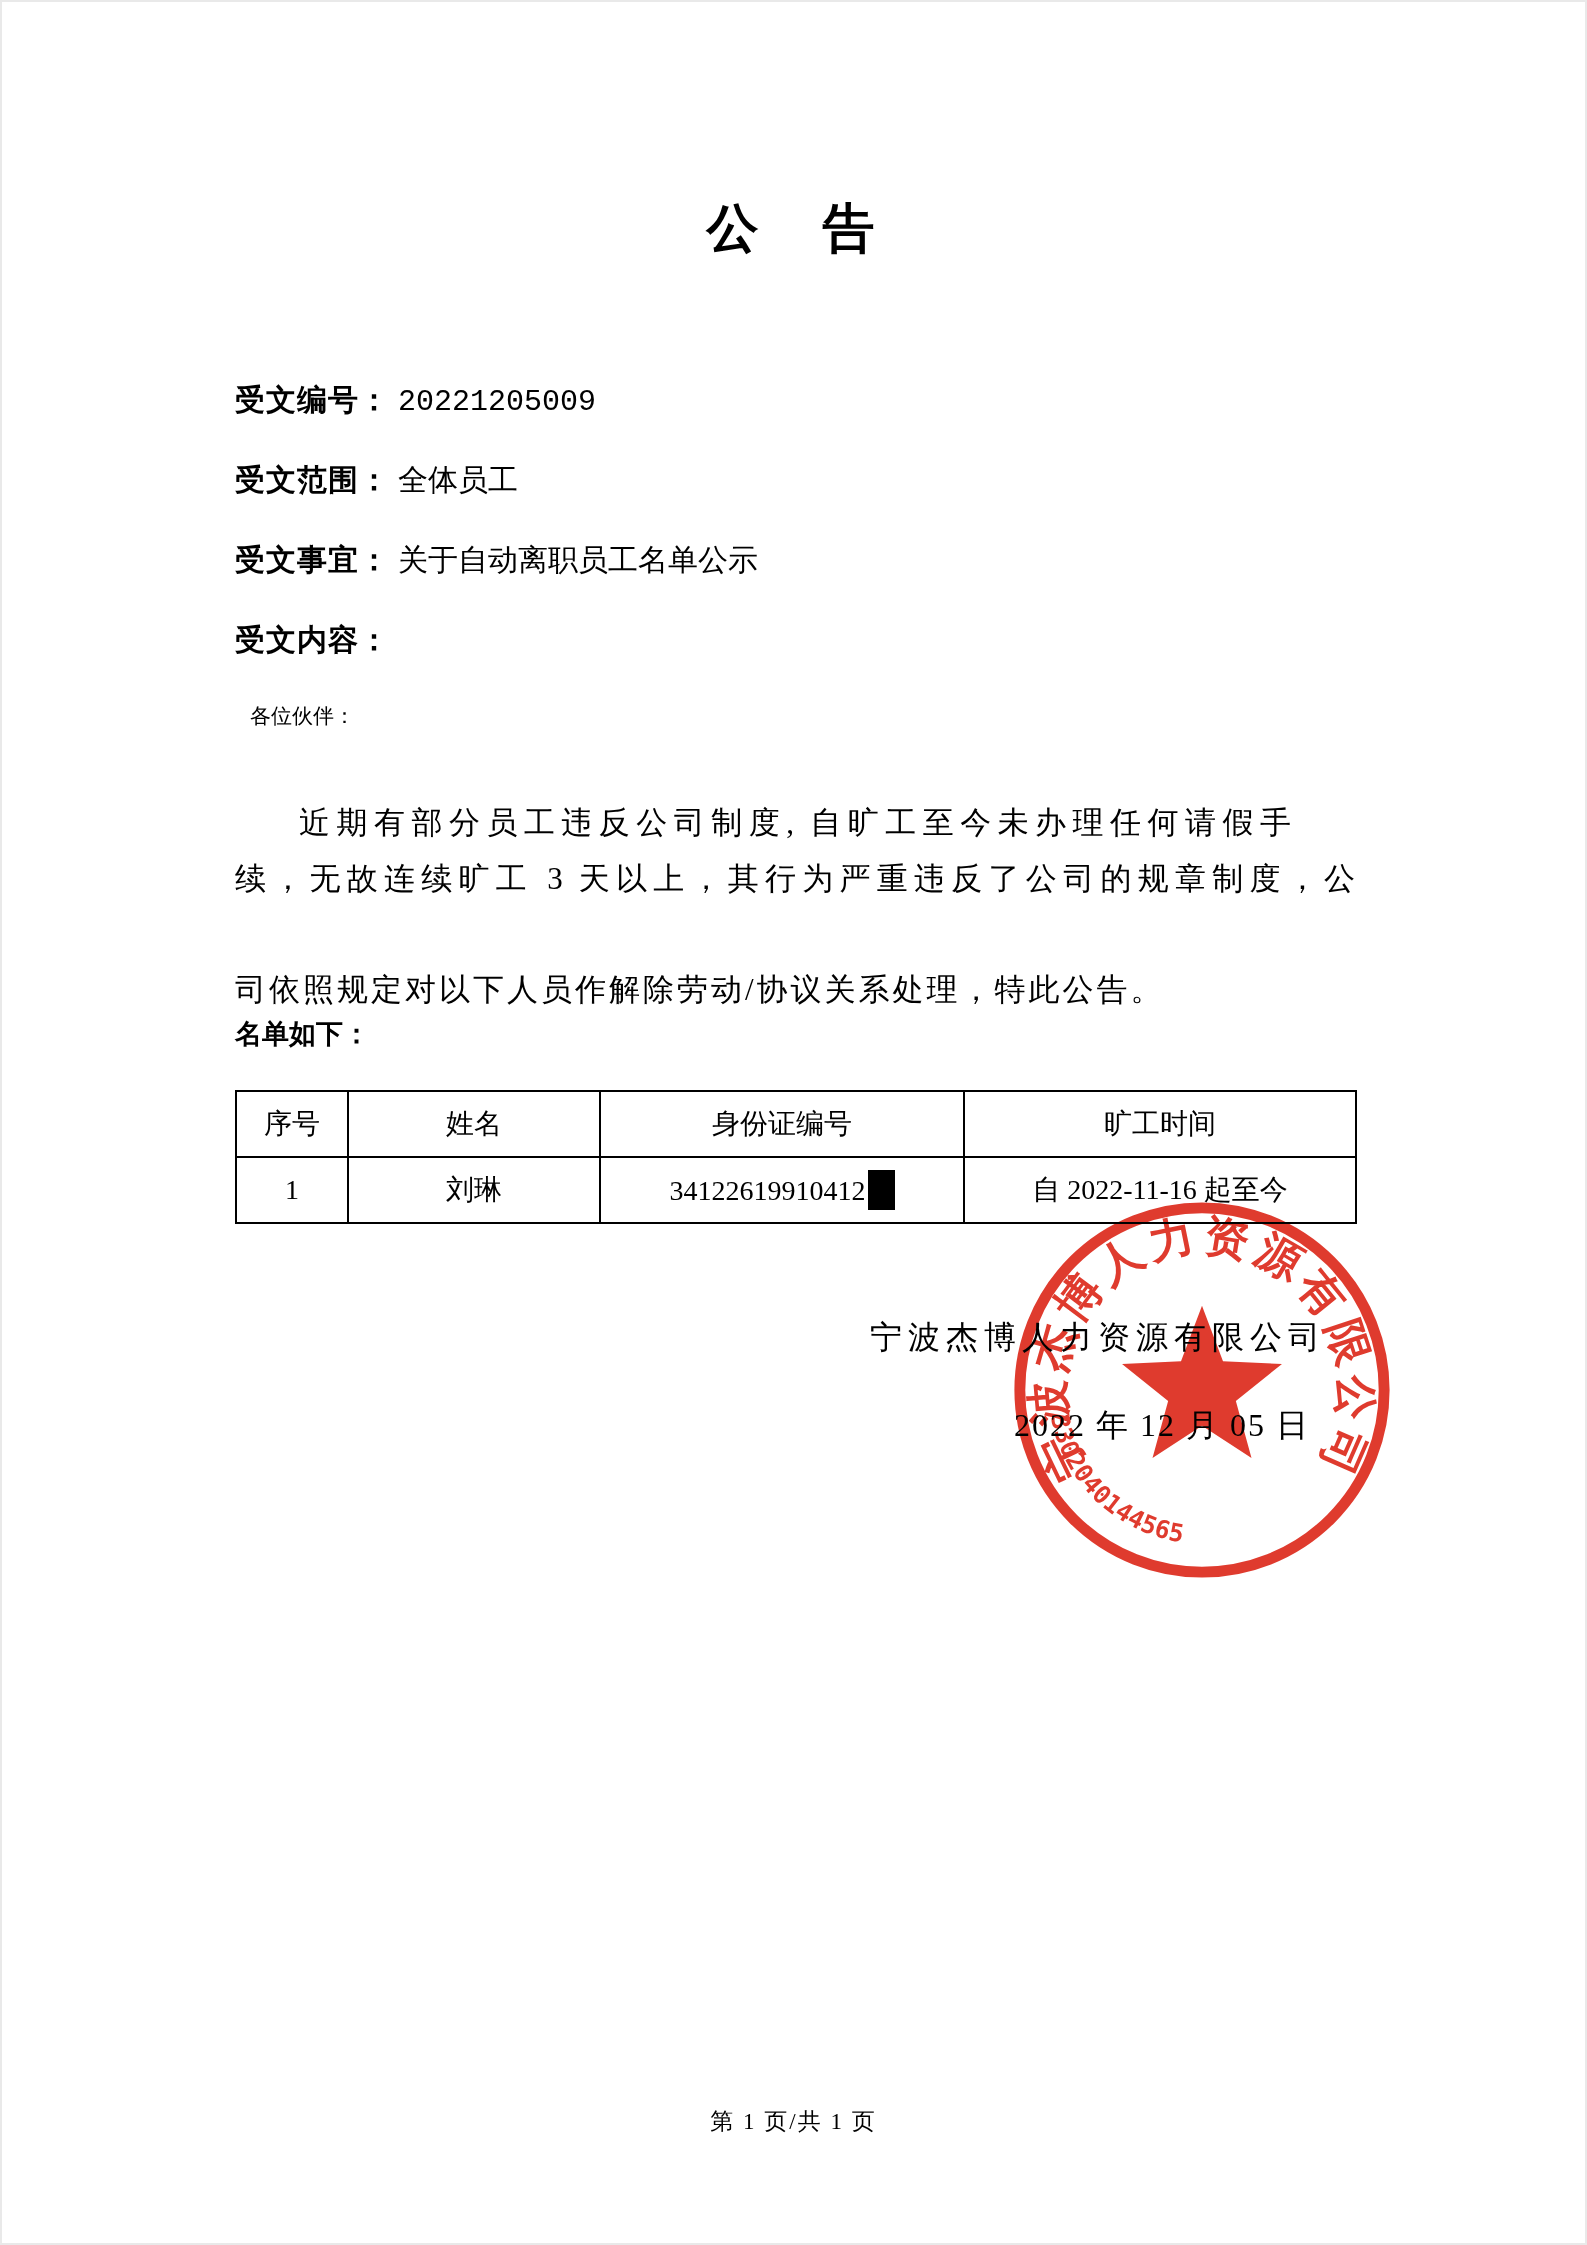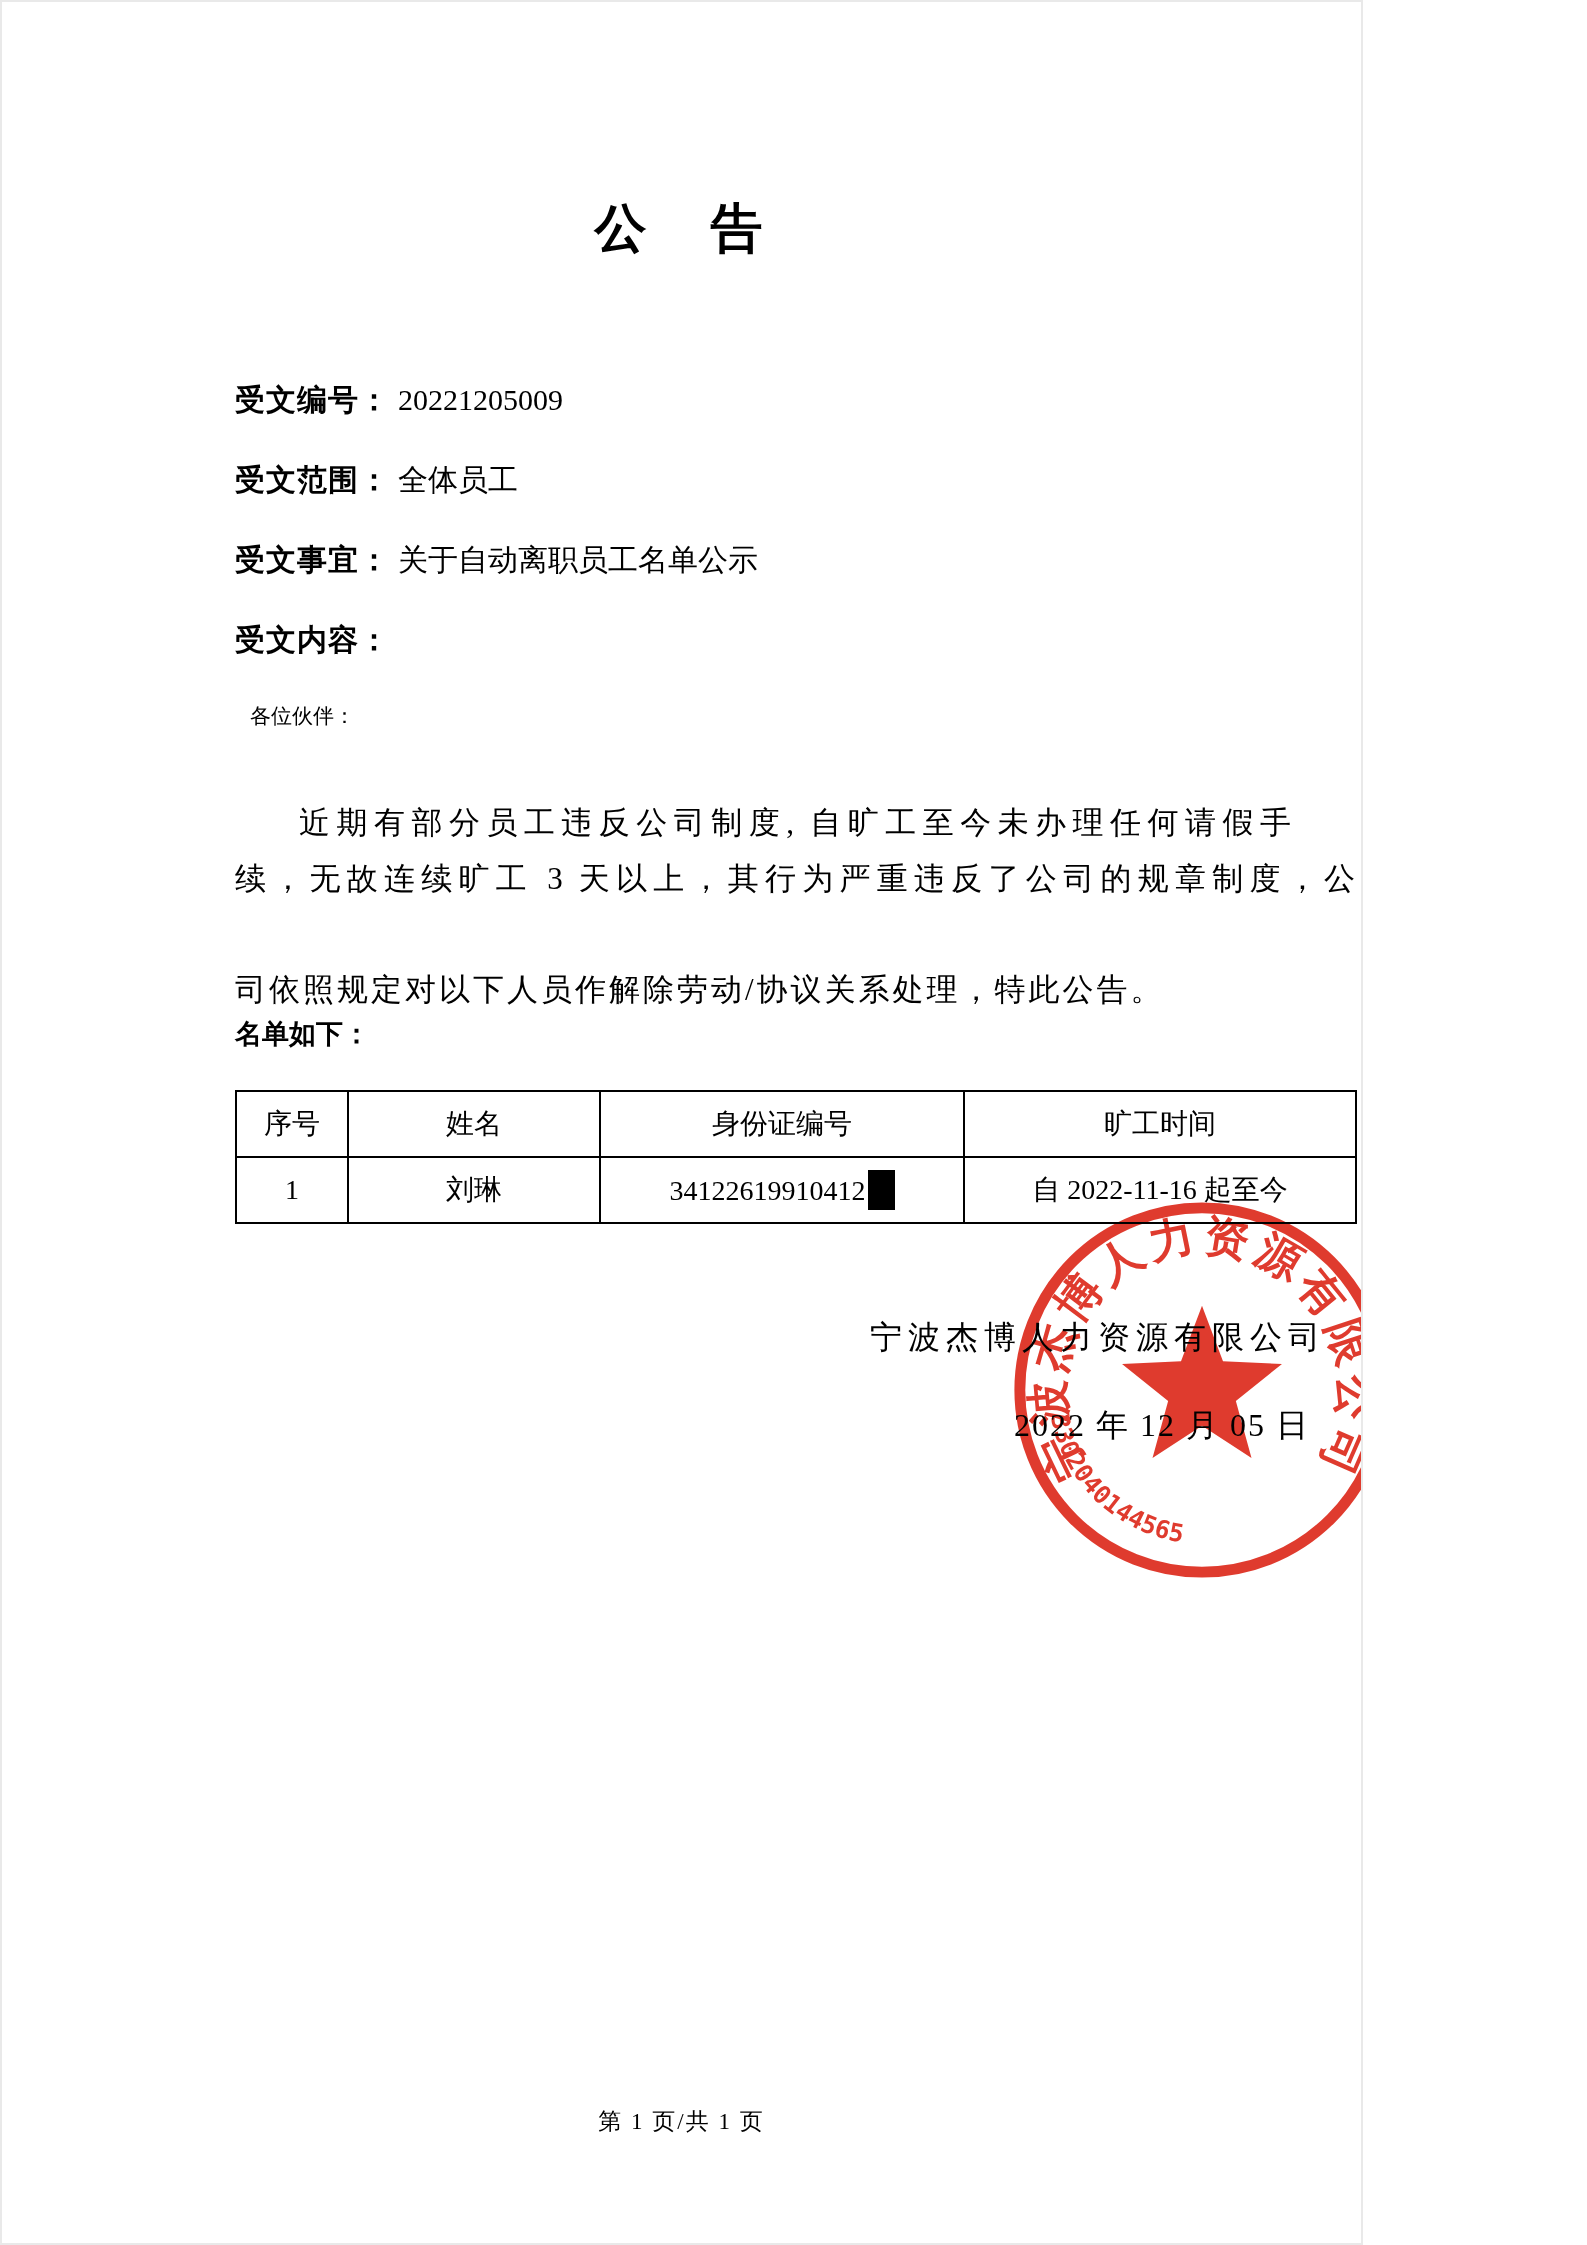--- a/index.html
+++ b/index.html
@@ -1,19 +1,19 @@
 <!DOCTYPE html>
 <html><head>
 <meta charset="utf-8">
 <style>
   * { margin: 0; padding: 0; box-sizing: border-box; }
   html, body { background: #ffffff; }
   .page {
     position: relative;
-    width: 1363px;
+    width: 1587px;
     height: 2245px;
     background: #ffffff;
     border: 2px solid #e9e9e9;
     font-family: "Liberation Serif", serif;
     color: #000;
     overflow: hidden;
   }
   .doc-title {
     position: absolute;
     top: 192px; left: 0; width: 100%;
@@ -27,21 +27,21 @@
     left: 233px;
     height: 46px;
     font-size: 30px;
     white-space: nowrap;
   }
   .field-label {
     font-family: "Liberation Sans", sans-serif;
     font-weight: bold;
     letter-spacing: 1px;
   }
-  .field-value { font-family: Liberation Serif, serif; margin-left: 8px; text-align: center; }
+  .field-value { font-family: Liberation Mono, monospace; margin-left: 8px; text-align: center; }
   .salutation {
     position: absolute; left: 248px; top: 700px;
     font-size: 21px;
   }
   .para-line {
     position: absolute; left: 233px; width: 1122px;
     font-size: 31px;
     text-align: justify;
     text-align-last: justify;
     white-space: nowrap;

